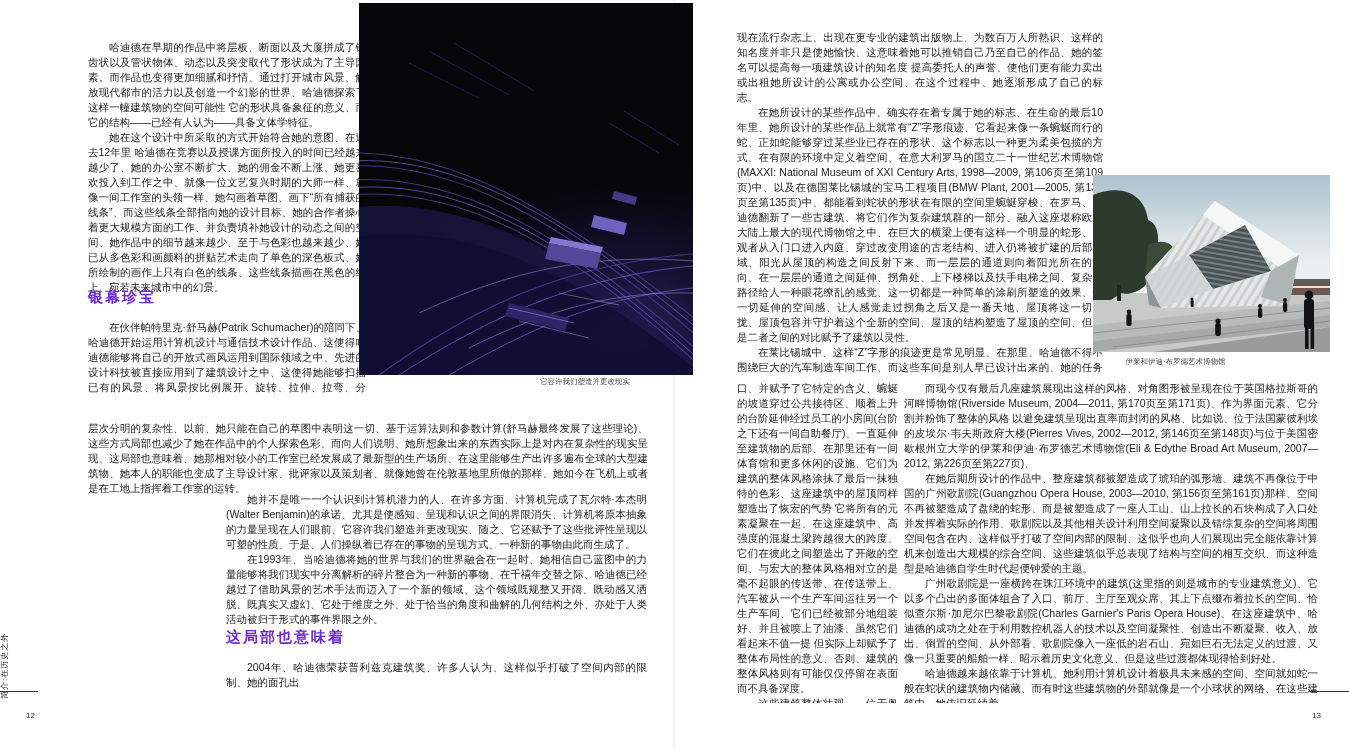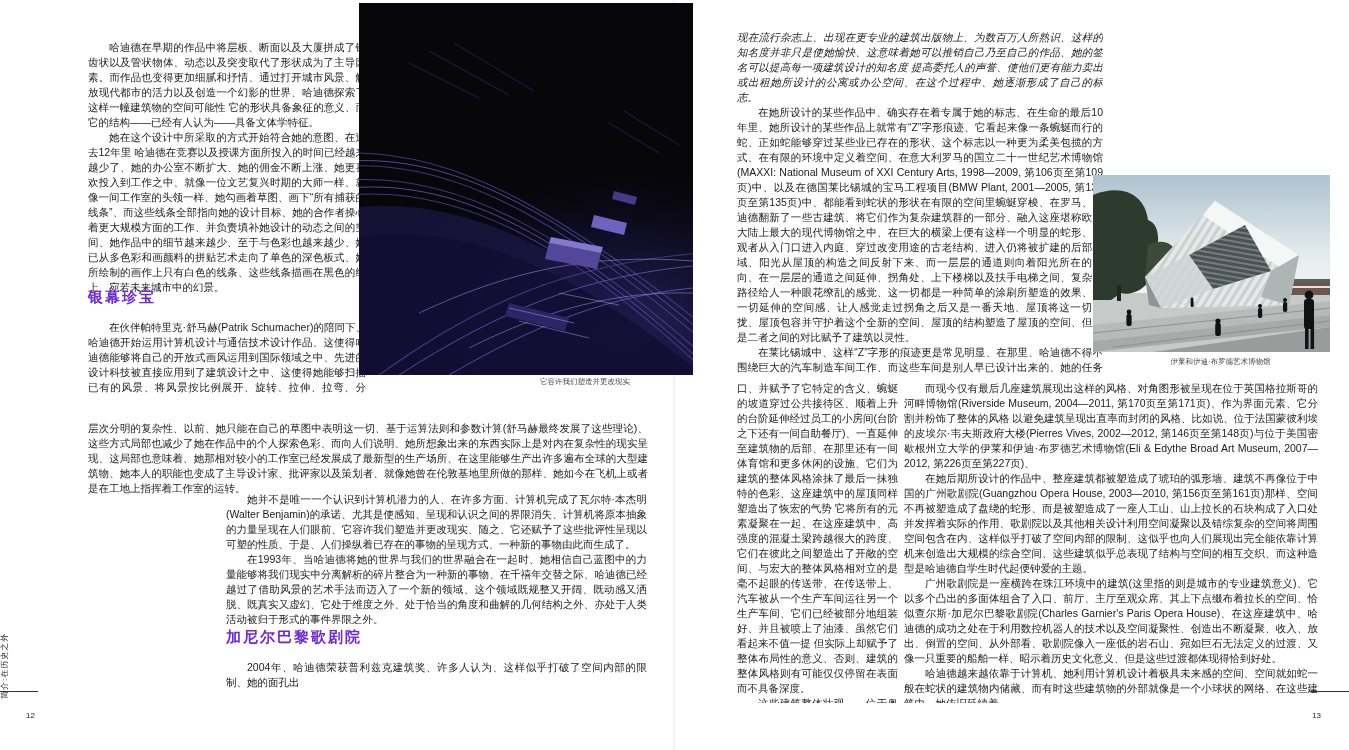--- a/index.html
+++ b/index.html
@@ -38,21 +38,21 @@
 
     <div class="tblock" style="left:88px;top:398px;width:560px;height:74px;margin-top:23px;">
       <p class="para" style="text-indent:0;">层次分明的复杂性、以前、她只能在自己的草图中表明这一切、基于运算法则和参数计算(舒马赫最终发展了这些理论)、这些方式局部也减少了她在作品中的个人探索色彩、而向人们说明、她所想象出来的东西实际上是对内在复杂性的现实呈现、这局部也意味着、她那相对较小的工作室已经发展成了最新型的生产场所、在这里能够生产出许多遍布全球的大型建筑物、她本人的职能也变成了主导设计家、批评家以及策划者、就像她曾在伦敦基地里所做的那样、她如今在飞机上或者是在工地上指挥着工作室的运转。</p>
     </div>
 
     <div class="tblock" style="left:226px;top:492px;width:421px;height:132px;">
       <p class="para">她并不是唯一一个认识到计算机潜力的人、在许多方面、计算机完成了瓦尔特·本杰明(Walter Benjamin)的承诺、尤其是使感知、呈现和认识之间的界限消失、计算机将原本抽象的力量呈现在人们眼前、它容许我们塑造并更改现实、随之、它还赋予了这些批评性呈现以可塑的性质、于是、人们操纵着已存在的事物的呈现方式、一种新的事物由此而生成了。</p>
       <p class="para">在1993年、当哈迪德将她的世界与我们的世界融合在一起时、她相信自己蓝图中的力量能够将我们现实中分离解析的碎片整合为一种新的事物、在千禧年交替之际、哈迪德已经越过了借助风景的艺术手法而迈入了一个新的领域、这个领域既规整又开阔、既动感又洒脱、既真实又虚幻、它处于维度之外、处于恰当的角度和曲解的几何结构之外、亦处于人类活动被归于形式的事件界限之外。</p>
     </div>
 
-    <div class="h1" style="left:226px;top:628px;">加尼尔巴黎歌剧院</div>
+    <div class="h1" style="left:226px;top:628px;">这局部也意味着</div>
 
     <div class="tblock" style="left:226px;top:660px;width:421px;height:32px;">
       <p class="para">2004年、哈迪德荣获普利兹克建筑奖、许多人认为、这样似乎打破了空间内部的限制、她的面孔出</p>
     </div>
 
     <div class="imgbox" style="left:359px;top:3px;width:334px;height:372px;">
       <svg width="334" height="372" viewBox="0 0 334 372">
         <defs>
           <radialGradient id="glow" cx="62%" cy="72%" r="60%">
             <stop offset="0%" stop-color="#2c2360" stop-opacity="0.95"></stop>
@@ -100,21 +100,21 @@
     <div class="caption" style="left:470px;top:377px;width:230px;">它容许我们塑造并更改现实</div>
 
     <div class="spine-label" style="left:10px;top:688px;">简介:在历史之外</div>
     <div class="pagenum" style="left:26px;top:679px;">12</div>
     <div class="rule" style="left:0;top:691px;width:38px;"></div>
   </div>
 
   <div>
 
     <div class="tblock" style="left:737px;top:30px;width:366px;height:346px;">
-      <p class="para" style="text-indent:0;font-style:italic;">现在流行杂志上、出现在更专业的建筑出版物上、为数百万人所熟识、这样的知名度并非只是使她愉快、这意味着她可以推销自己乃至自己的作品、她的签名可以提高每一项建筑设计的知名度 提高委托人的声誉、使他们更有能力卖出或出租她所设计的公寓或办公空间、在这个过程中、她逐渐形成了自己的标志。</p>
+      <p class="para" style="text-indent:0;">现在流行杂志上、出现在更专业的建筑出版物上、为数百万人所熟识、这样的知名度并非只是使她愉快、这意味着她可以推销自己乃至自己的作品、她的签名可以提高每一项建筑设计的知名度 提高委托人的声誉、使他们更有能力卖出或出租她所设计的公寓或办公空间、在这个过程中、她逐渐形成了自己的标志。</p>
       <p class="para">在她所设计的某些作品中、确实存在着专属于她的标志、在生命的最后10年里、她所设计的某些作品上就常有“Z”字形痕迹、它看起来像一条蜿蜒而行的蛇、正如蛇能够穿过某些业已存在的形状、这个标志以一种更为柔美包揽的方式、在有限的环境中定义着空间、在意大利罗马的国立二十一世纪艺术博物馆(MAXXI: National Museum of XXI Century Arts, 1998—2009, 第106页至第109页)中、以及在德国莱比锡城的宝马工程项目(BMW Plant, 2001—2005, 第132页至第135页)中、都能看到蛇状的形状在有限的空间里蜿蜒穿梭、在罗马、哈迪德翻新了一些古建筑、将它们作为复杂建筑群的一部分、融入这座堪称欧洲大陆上最大的现代博物馆之中、在巨大的横梁上便有这样一个明显的蛇形、参观者从入门口进入内庭、穿过改变用途的古老结构、进入仍将被扩建的后部区域、阳光从屋顶的构造之间反射下来、而一层层的通道则向着阳光所在的方向、在一层层的通道之间延伸、拐角处、上下楼梯以及扶手电梯之间、复杂的路径给人一种眼花缭乱的感觉、这一切都是一种简单的涂刷所塑造的效果、这一切延伸的空间感、让人感觉走过拐角之后又是一番天地、屋顶将这一切收拢、屋顶包容并守护着这个全新的空间、屋顶的结构塑造了屋顶的空间、但正是二者之间的对比赋予了建筑以灵性。</p>
       <p class="para">在莱比锡城中、这样“Z”字形的痕迹更是常见明显、在那里、哈迪德不得不围绕巨大的汽车制造车间工作、而这些车间是别人早已设计出来的、她的任务是塑造出中间的空间、办公空间、公共展示区(用于向人们展示汽车是如何制造出来的)以及员工休息区、她将这些工作看作是自己的工作、这里的蜿蜒局部迎接着人</p>
     </div>
 
     <div class="tblock" style="left:737px;top:381px;width:161px;height:322px;">
       <p class="para" style="text-indent:0;">口、并赋予了它特定的含义、蜿蜒的坡道穿过公共接待区、顺着上升的台阶延伸经过员工的小房间(台阶之下还有一间自助餐厅)、一直延伸至建筑物的后部、在那里还有一间体育馆和更多休闲的设施、它们为建筑的整体风格涂抹了最后一抹独特的色彩、这座建筑中的屋顶同样塑造出了恢宏的气势 它将所有的元素凝聚在一起、在这座建筑中、高强度的混凝土梁跨越很大的跨度、它们在彼此之间塑造出了开敞的空间、与宏大的整体风格相对立的是毫不起眼的传送带、在传送带上、汽车被从一个生产车间运往另一个生产车间、它们已经被部分地组装好、并且被喷上了油漆、虽然它们看起来不值一提 但实际上却赋予了整体布局性的意义、否则、建筑的整体风格则有可能仅仅停留在表面而不具备深度。</p>
       <p class="para">这些建筑整体壮观——位于奥地利因斯布鲁克的伯吉瑟尔滑雪台(Bergisel Ski Jump)就是一个具体的实例(1999—2002, 第114页至第115页)——它们整体地被塑造成了某种几何图形、这种手法常见于古代建筑、</p>
     </div>
 
     <div class="tblock" style="left:904px;top:381px;width:414px;height:322px;">
@@ -190,18 +190,18 @@
               <rect x="212" y="150" width="3.6" height="24"></rect>
               <rect x="217.5" y="150" width="3.6" height="24"></rect>
             </g>
           <g>
               <circle cx="192" cy="125" r="2"></circle>
               <rect x="190" y="127" width="4.2" height="10" rx="1.8"></rect>
             </g>
         </g>
       </svg>
     </div>
-    <div class="caption" style="left:1102px;top:357px;width:237px;text-align:center;">伊莱和伊迪·布罗德艺术博物馆</div>
+    <div class="caption" style="left:1057px;top:357px;width:237px;text-align:center;">伊莱和伊迪·布罗德艺术博物馆</div>
 
     <div class="pagenum" style="left:1312px;top:679px;">13</div>
     <div class="rule" style="left:1311px;top:691px;width:38px;"></div>
   </div>
 </div>
 
 </body></html>

